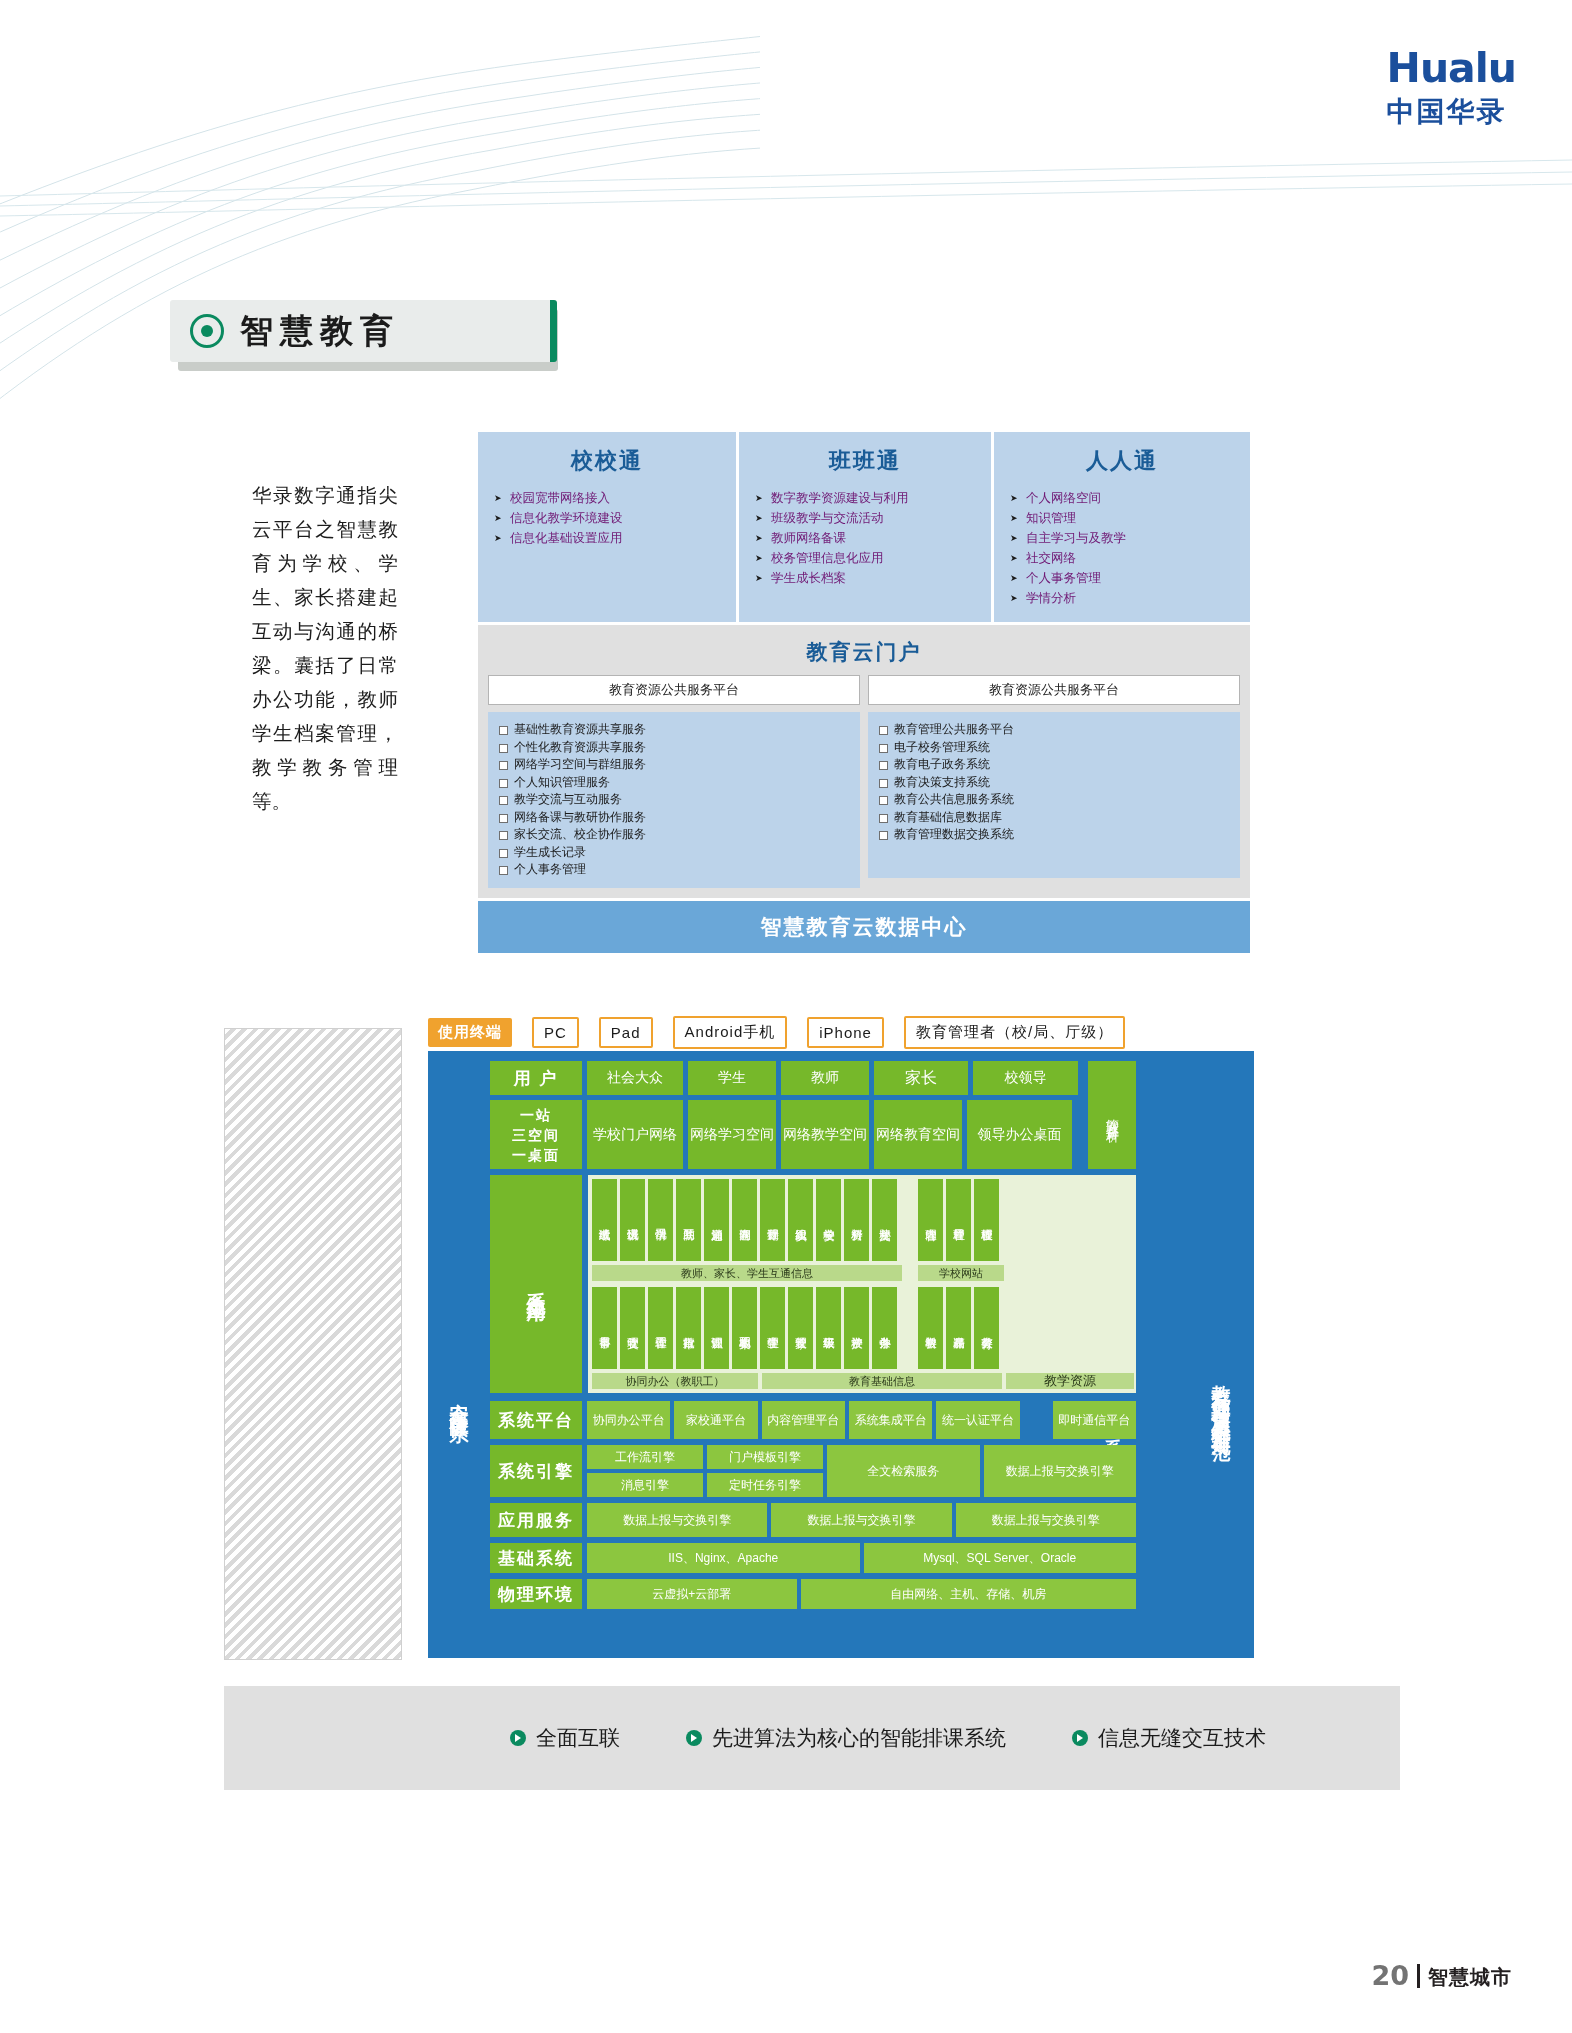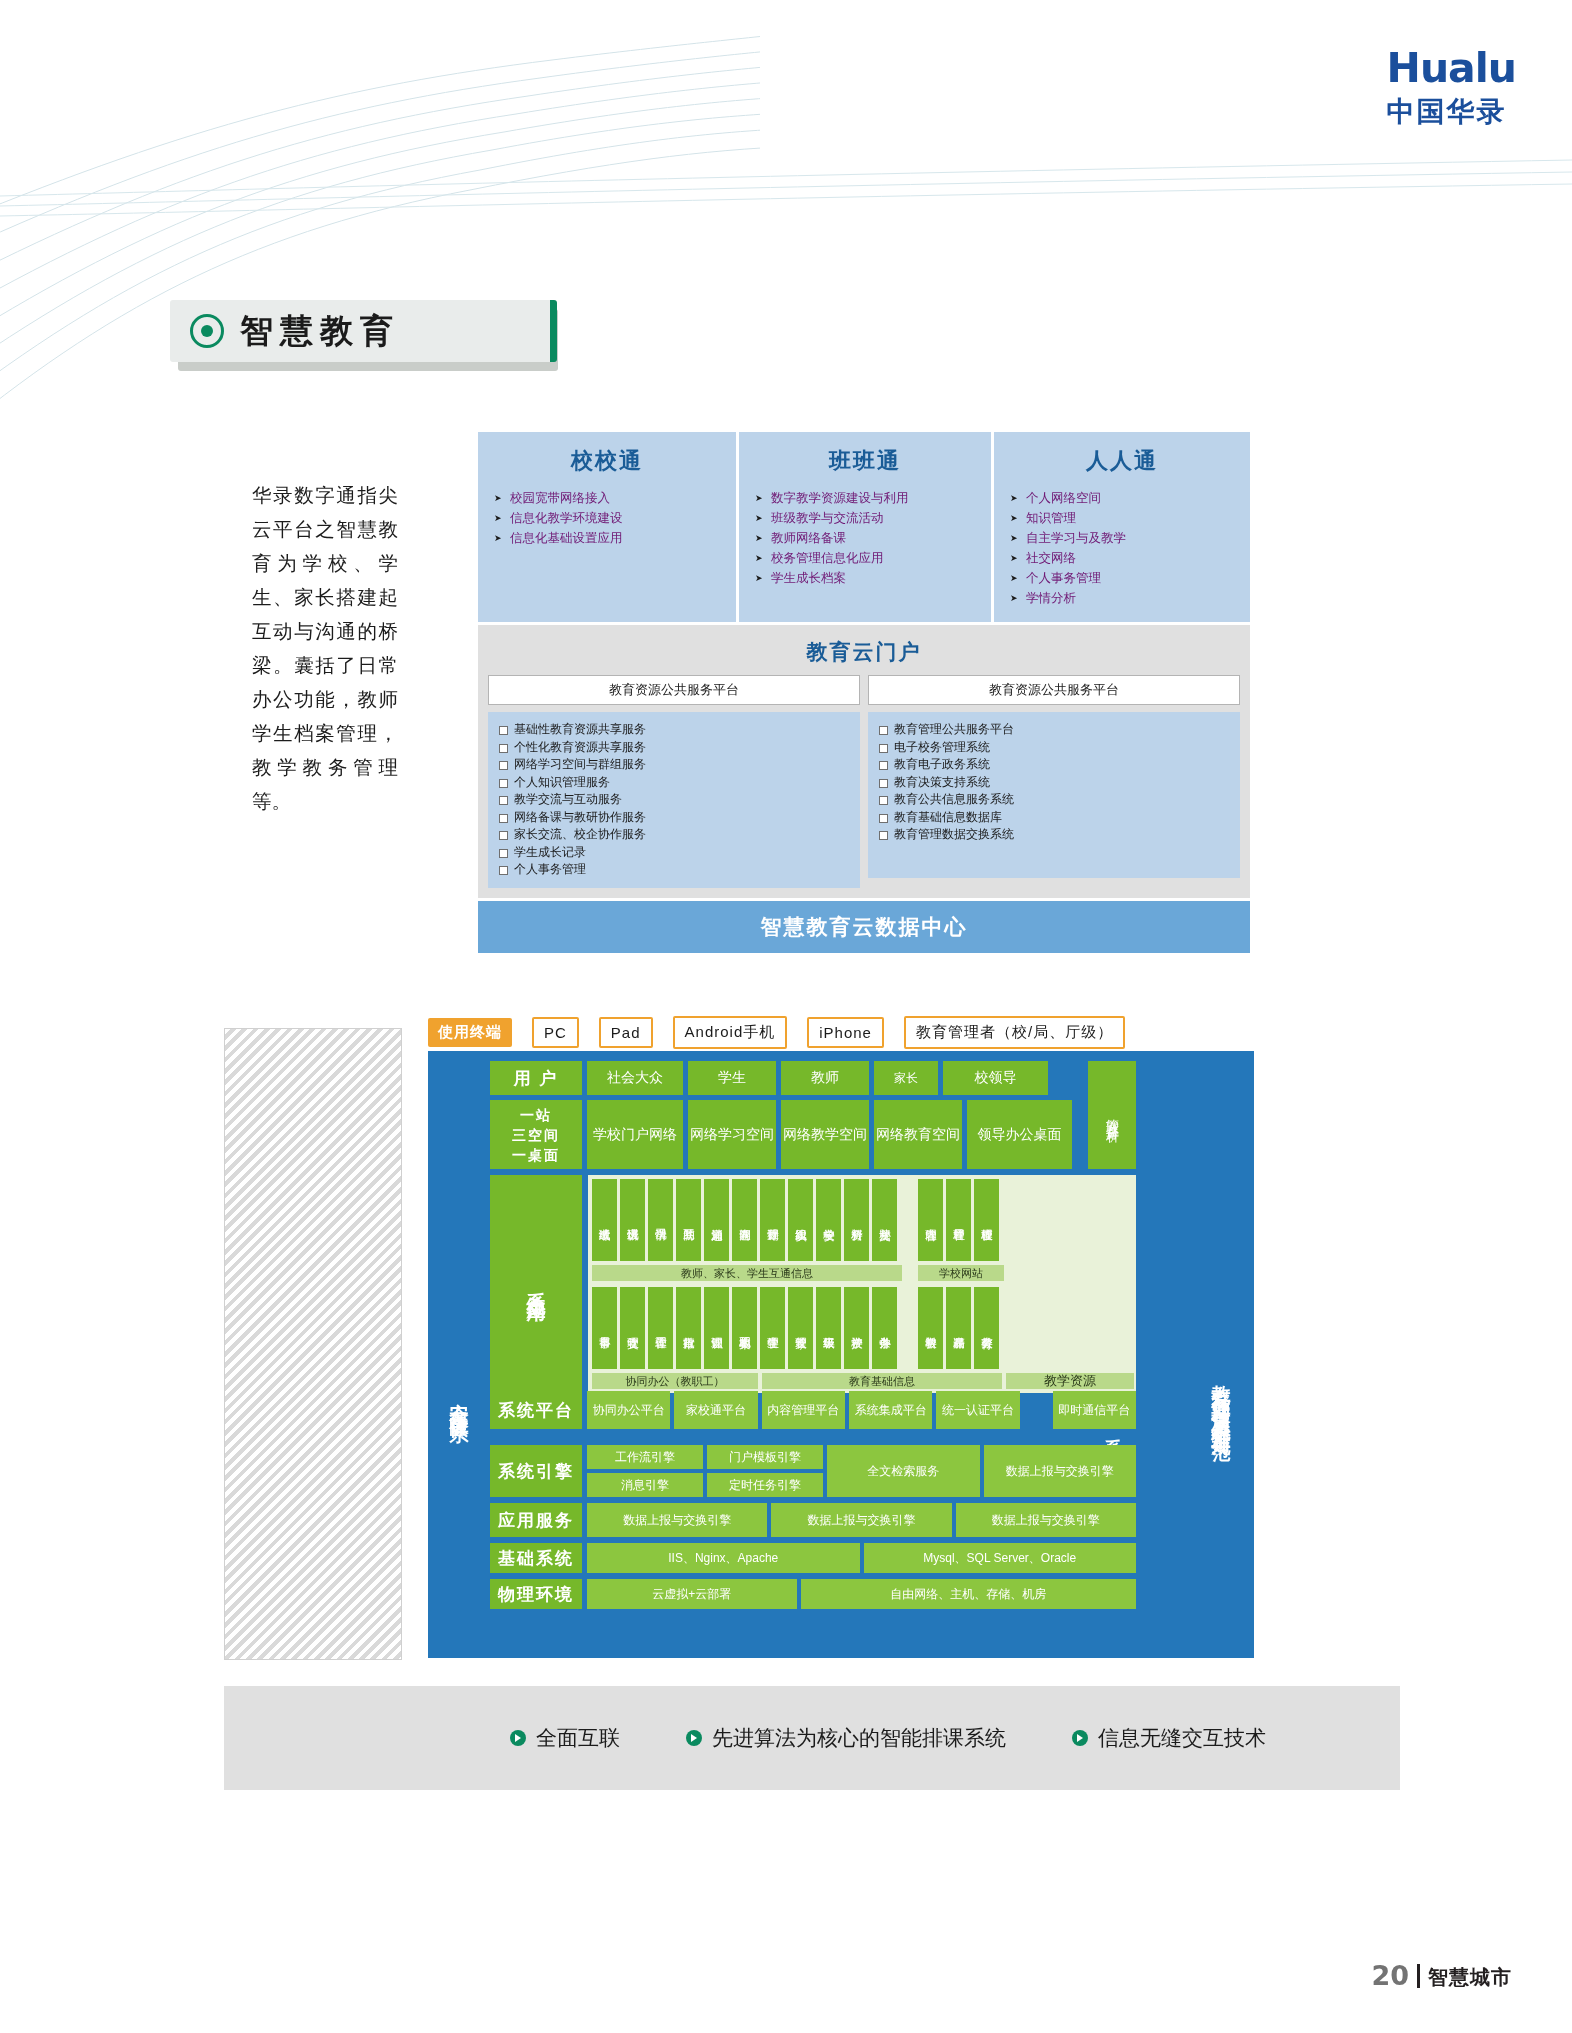--- a/index.html
+++ b/index.html
@@ -226,21 +226,21 @@
 
       <div class="vbar" style="right:8px;top:104px;width:50px;height:490px;">
         <span class="vtext" style="font-size:19px;">教育行业管理信息系统标准与规范</span>
       </div>
 
       <div style="position:absolute;left:62px;top:10px;width:592px;display:flex;gap:5px;height:34px;">
         <div class="cell lbl" style="width:92px;">用 户</div>
         <div class="cell green" style="width:96px;font-size:14px;">社会大众</div>
         <div class="cell green" style="width:88px;font-size:14px;">学生</div>
         <div class="cell green" style="width:88px;font-size:14px;">教师</div>
-        <div class="cell green" style="width:64px;font-size:12px;">家长</div>
+        <div class="cell green" style="width:94px;font-size:16px;">家长</div>
         <div class="cell green" style="width:105px;font-size:14px;">校领导</div>
       </div>
 
       <div class="cell green" style="position:absolute;left:660px;top:10px;width:48px;height:108px;font-size:13px;line-height:16px;padding:4px;">
         <span class="vnarrow" style="letter-spacing:2px;">管理监督分析</span>
       </div>
 
       <div style="position:absolute;left:62px;top:49px;width:592px;display:flex;gap:5px;height:69px;">
         <div class="cell lbl" style="width:92px;font-size:14px;line-height:20px;white-space:pre-line;">一站
 三空间
@@ -356,21 +356,21 @@
             </div>
         </div>
 
         <div style="position:absolute;left:4px;top:198px;display:flex;gap:4px;">
           <div class="cell" style="width:166px;height:16px;background:#b9d98a;color:#2b3a1a;font-size:11px;">协同办公（教职工）</div>
           <div class="cell" style="width:240px;height:16px;background:#b9d98a;color:#2b3a1a;font-size:11px;">教育基础信息</div>
           <div class="cell" style="width:128px;height:16px;background:#b9d98a;color:#2b3a1a;font-size:13px;">教学资源</div>
         </div>
       </div>
 
-      <div style="position:absolute;left:62px;top:340px;width:646px;display:flex;gap:5px;height:38px;">
+      <div style="position:absolute;left:62px;top:350px;width:646px;display:flex;gap:5px;height:38px;">
         <div class="cell lbl" style="width:92px;">系统平台</div>
         <div style="flex:1;display:flex;gap:4px;">
           <div class="cell greenlite" style="flex:1;font-size:12px;">协同办公平台</div>
           <div class="cell greenlite" style="flex:1;font-size:12px;">家校通平台</div>
           <div class="cell greenlite" style="flex:1;font-size:12px;">内容管理平台</div>
           <div class="cell greenlite" style="flex:1;font-size:12px;">系统集成平台</div>
           <div class="cell greenlite" style="flex:1;font-size:12px;">统一认证平台</div>
           <div class="cell greenlite" style="flex:1;font-size:12px;margin-left:29px;">即时通信平台</div>
         </div>
       </div>

